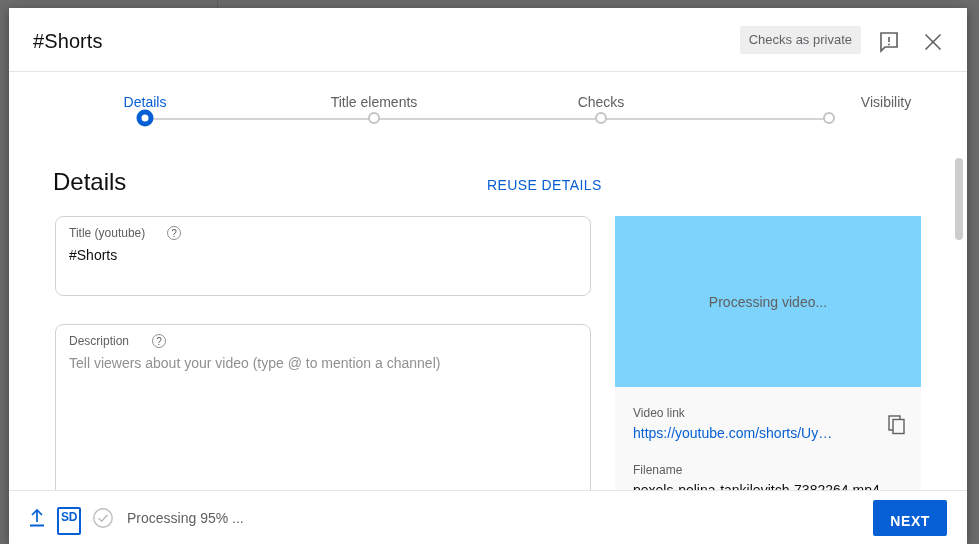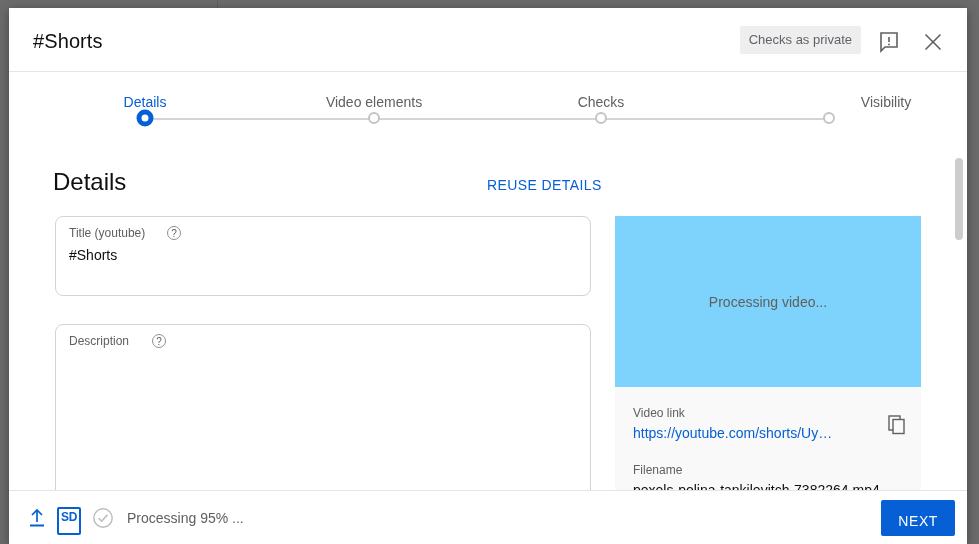--- a/index.html
+++ b/index.html
@@ -318,29 +318,29 @@
   }
   #status-text {
     position: absolute;
     left: 118px;
     top: 19px;
     font-size: 14px;
     color: #606060;
   }
   #next-button {
     position: absolute;
-    right: 12px;
+    right: 20px;
     top: 9px;
     height: 36px;
     min-width: 66px;
     padding: 13px 17px;
     background: #065fd4;
     color: #ffffff;
     font-size: 14px;
-    font-weight: 400;
+    font-weight: 700;
     letter-spacing: 0.6px;
     border: none;
     border-radius: 2px;
     cursor: pointer;
     font-family: "Liberation Sans", sans-serif;
   }
 </style>
 </head>
 <body>
 
@@ -372,21 +372,21 @@
     <div class="step-line" style="left:136px; width:229px;"></div>
     <div class="step-line" style="left:365px; width:227px;"></div>
     <div class="step-line" style="left:592px; width:228px;"></div>
 
     <div class="step active" style="left:136px;">
       <span class="step-label">Details</span>
     </div>
     <div class="step-dot active" style="left:136px;"></div>
 
     <div class="step" style="left:365px;">
-      <span class="step-label">Video elements</span>
+      <span class="step-label">Title elements</span>
     </div>
     <div class="step-dot" style="left:365px;"></div>
 
     <div class="step" style="left:592px;">
       <span class="step-label">Checks</span>
     </div>
     <div class="step-dot" style="left:592px;"></div>
 
     <div class="step" style="left:832px;margin-left:45px;">
       <span class="step-label">Visibility</span>
@@ -401,20 +401,21 @@
 
     <div class="field" id="title-field">
       <span class="field-label">Title (youtube)</span>
       <span class="help-icon" id="title-help">?</span>
       <span class="field-value">#Shorts</span>
     </div>
 
     <div class="field" id="desc-field">
       <span class="field-label">Description</span>
       <span class="help-icon" id="desc-help">?</span>
+      <span class="field-placeholder">Tell viewers about your video (type @ to mention a channel)</span>
     </div>
 
     <div id="preview-panel" style="height:290px;">
       <div id="thumb">
         <div id="thumb-text">Processing video...</div>
       </div>
       <span class="meta-label" id="video-link-label">Video link</span>
       <span class="meta-value" id="video-link-value">https://youtube.com/shorts/Uy…</span>
       <div id="copy-btn">
         <svg width="24" height="24" viewBox="0 0 24 24">

